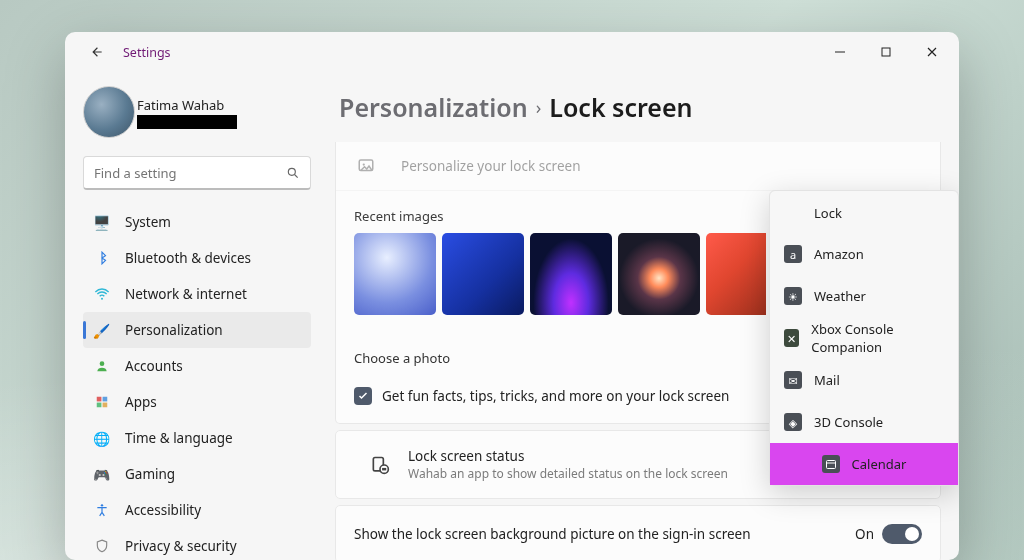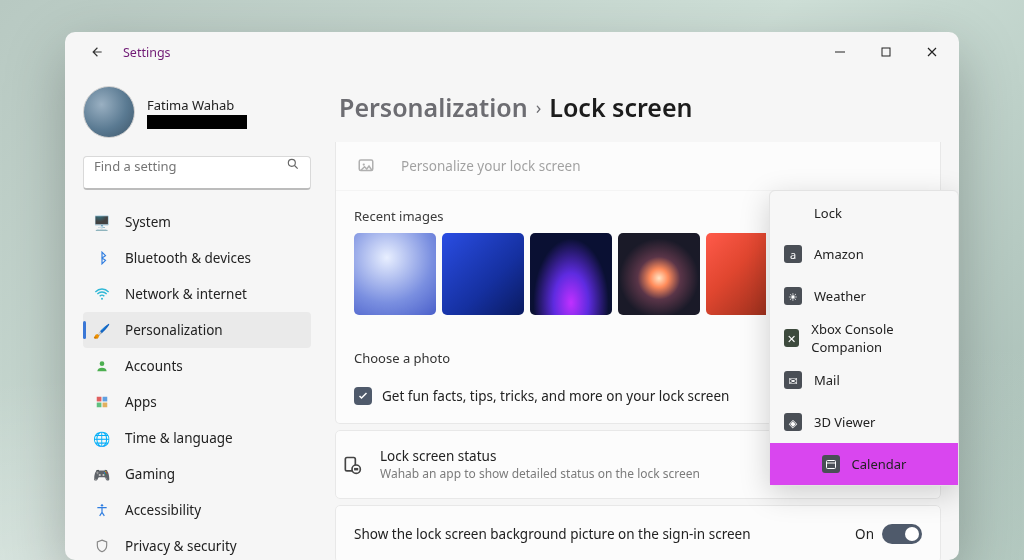--- a/index.html
+++ b/index.html
@@ -22,26 +22,26 @@
     display: flex; flex-direction: column;
     overflow: hidden;
   }
   .titlebar { display:flex; align-items:center; height:40px; padding:0 4px 0 18px; }
   .titlebar .back { width:28px; height:28px; display:flex; align-items:center; justify-content:center; border-radius:4px; cursor:pointer;}
   .titlebar .title { font-size:12.5px; color:#701a75; margin-left:12px; }
   .titlebar .spacer { flex:1; }
   .caption-btn { width:46px; height:32px; display:flex; align-items:center; justify-content:center; cursor:pointer;}
   .body { flex:1; display:flex; min-height:0; }
   .sidebar { width:260px; padding:8px 14px 0 18px; display:flex; flex-direction:column; }
-  .profile { display:flex; align-items:center; gap:12px; padding:6px 0 14px 0; }
+  .profile { display:flex; align-items:center; gap:2px; padding:6px 0 14px 0; }
   .avatar { width:52px; height:52px; border-radius:50%; background: radial-gradient(circle at 35% 35%, #9ab0c2, #5a7a92 55%, #3d5568); border:1px solid #d0d0d0;}
   .profile-text { display:flex; flex-direction:column; }
   .profile-name { font-size:13px; color:#222; }
   .profile-redact { width:100px; height:14px; background:#000; margin-top:1px; }
-  .search { display:flex; align-items:flex-start; height:34px; border:1px solid #d9d9d9; background:#fff; border-radius:4px; padding:0 10px; margin:4px 0 14px 0; border-bottom:2px solid #bcbcbc;}
+  .search { display:flex; align-items:center; height:34px; border:1px solid #d9d9d9; background:#fff; border-radius:4px; padding:0 10px; margin:4px 0 14px 0; border-bottom:2px solid #bcbcbc;}
   .search input { flex:1; border:none; outline:none; font-size:13px; color:#666; background:transparent;}
   .search .sicon { color:#666; }
   .nav { flex:1; overflow:auto; }
   .nav-item { display:flex; align-items:center; gap:14px; height:36px; padding:0 10px; border-radius:4px; font-size:13.5px; color:#222; cursor:pointer; position:relative;}
   .nav-item.active { background:#eaeaea; }
   .nav-item.active::before { content:""; position:absolute; left:0; top:9px; bottom:9px; width:3px; border-radius:2px; background:#3a77d6; }
   .nav-icon { width:18px; height:18px; display:flex; align-items:center; justify-content:center; font-size:14px;}
   .content { flex:1; min-width:0; padding:10px 18px 0 10px; overflow:auto; position:relative;}
   .breadcrumb { display:flex; align-items:center; gap:8px; padding:8px 0 18px 4px;}
   .breadcrumb .lvl1 { font-size:25px; font-weight:600; color:#6d6d72; }
@@ -55,21 +55,21 @@
   .thumb { width:82px; height:82px; border-radius:5px; flex-shrink:0;}
   .thumb.t1 { background: radial-gradient(circle at 40% 30%, #e8efff, #7a8fe0 60%, #4a5fca);}
   .thumb.t2 { background: linear-gradient(135deg, #2a4de3, #1530a0 60%, #0a1a60);}
   .thumb.t3 { background: radial-gradient(ellipse at 50% 85%, #c030ff 0%, #5e2be0 30%, #0a1033 65%);}
   .thumb.t4 { background: radial-gradient(circle at 50% 55%, #ffe4c4 0%, #ff8b5a 15%, #5a3548 35%, #1a1a28 65%);}
   .thumb.t5 { background: linear-gradient(135deg, #ff5a4a, #e0462f 40%, #8a2a18);}
   .thumbs-clip { max-width:430px; overflow:hidden;}
   .choose-photo { padding:16px 18px 10px 18px; font-size:13px; color:#333;}
   .check-row { display:flex; align-items:center; gap:10px; padding:10px 18px 18px 18px; font-size:13.5px; color:#222;}
   .checkbox { width:18px; height:18px; border-radius:4px; background:#4f5a6b; display:flex; align-items:center; justify-content:center; color:#fff; font-size:12px;}
-  .status-card { display:flex; align-items:center; gap:16px; padding:16px 4px;}
+  .status-card { display:flex; align-items:center; gap:16px; padding:16px 32px;}
   .status-icon-box { width:24px; height:24px; display:flex; align-items:center; justify-content:center; font-size:18px;}
   .status-text .t1 { font-size:13.5px; color:#222;}
   .status-text .t2 { font-size:12px; color:#7b7b7b;}
   .toggle-row { display:flex; align-items:center; padding:18px 18px; font-size:13.5px; color:#222;}
   .toggle-row .lbl { flex:1;}
   .toggle-row .state { margin-right:8px;}
   .switch { width:40px; height:20px; border-radius:10px; background:#4f5a6b; position:relative;}
   .switch::after { content:""; position:absolute; right:3px; top:3px; width:14px; height:14px; border-radius:50%; background:#fff;}
   
   .flyout { position:absolute; right:0; top:118px; width:190px; background:#f7f7f7; border:1px solid #e3e3e3; border-radius:6px; box-shadow:0 8px 30px rgba(0,0,0,.18);}
@@ -276,21 +276,21 @@
         <div class="flyout-item">
           <span class="app-ico" style="background:#3d4a3d;">✕</span>
           <span>Xbox Console Companion</span>
         </div>
         <div class="flyout-item">
           <span class="app-ico">✉</span>
           <span>Mail</span>
         </div>
         <div class="flyout-item">
           <span class="app-ico">◈</span>
-          <span>3D Viewer</span>
+          <span>3D Console</span>
         </div>
         <div class="flyout-item sel">
           <span class="app-ico">
             <svg width="12" height="12" viewBox="0 0 24 24">
                 <rect x="3" y="5" width="18" height="16" rx="2" fill="none" stroke="#fff" stroke-width="2"></rect>
                 <line x1="3" y1="10" x2="21" y2="10" stroke="#fff" stroke-width="2"></line>
               </svg>
           </span>
           <span>Calendar</span>
         </div>

